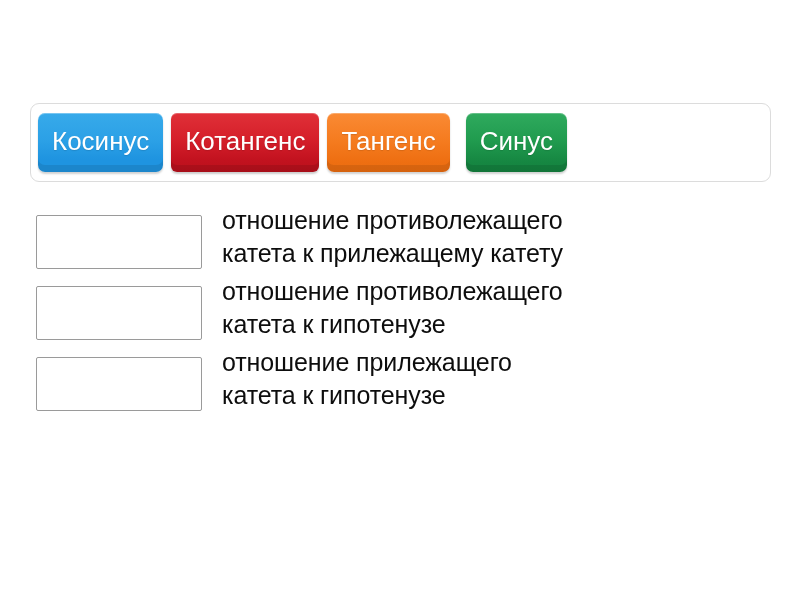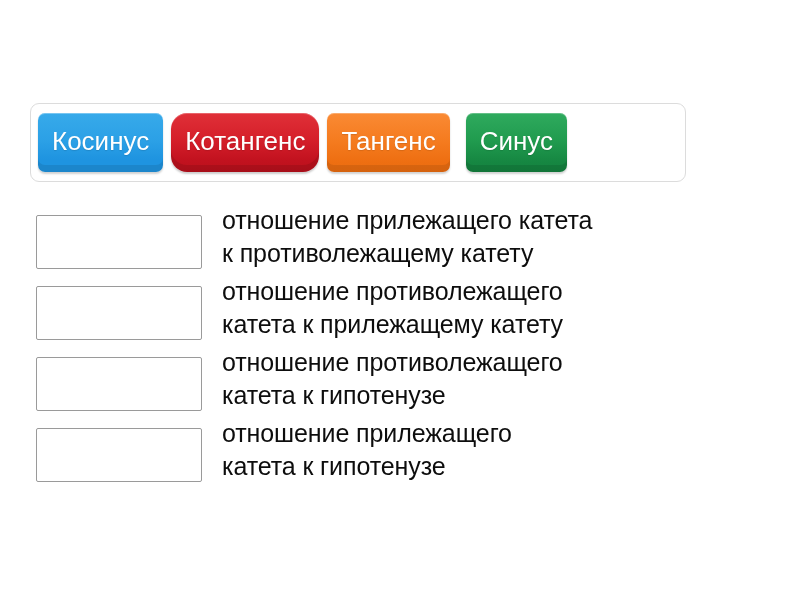--- a/index.html
+++ b/index.html
@@ -14,21 +14,21 @@
     overflow: hidden;
     font-family: "Liberation Sans", "DejaVu Sans", sans-serif;
     -webkit-font-smoothing: antialiased;
   }
 
   
   #tile-bank {
     position: absolute;
     left: 30px;
     top: 103px;
-    width: 656px;
+    width: 741px;
     height: 79px;
     box-sizing: border-box;
     background: #ffffff;
     border: 1px solid #dcdcdc;
     border-radius: 9px;
     display: flex;
     align-items: center;
     padding: 0 7px;
     gap: 8px;
   }
@@ -57,21 +57,21 @@
   .tile > span { pointer-events: none; display: block; line-height: 1; padding-bottom: 3px; }
 
   .tile-blue {
     background: linear-gradient(180deg, #37aaea 0%, #2ba0e6 48%, #1f94e0 78%, #1f94e0 100%);
     box-shadow: inset 0 1px 0 rgba(255,255,255,0.32),
                 inset 0 -7px 0 rgba(0,0,0,0.09),
                 0 2px 2px rgba(0,0,0,0.18);
   }
   .tile-red {
     background: linear-gradient(180deg, #e03038 0%, #d51f2a 45%, #c2121f 80%, #bb101c 100%);
-    border-radius: 16px;
+    border-radius: 6px;
     box-shadow: inset 0 1px 0 rgba(255,255,255,0.25),
                 inset 0 -7px 0 rgba(0,0,0,0.10),
                 0 2px 2px rgba(0,0,0,0.20);
     text-align: right;
   }
   .tile-orange {
     background: linear-gradient(180deg, #fa8a34 0%, #f57c20 45%, #ee6f12 82%, #eb6c10 100%);
     box-shadow: inset 0 1px 0 rgba(255,255,255,0.28),
                 inset 0 -7px 0 rgba(0,0,0,0.09),
                 0 2px 2px rgba(0,0,0,0.18);
@@ -133,25 +133,20 @@
   <button class="tile tile-orange">
     <span>Тангенс</span>
   </button>
   <button class="tile tile-green">
     <span>Синус</span>
   </button>
 </div>
 
 <div id="rows">
 
-  <div class="row">
-    <div class="dropzone"></div>
-    <div class="definition">отношение прилежащего катета
-к противолежащему катету</div>
-  </div>
 
   <div class="row">
     <div class="dropzone"></div>
     <div class="definition">отношение противолежащего
 катета к прилежащему катету</div>
   </div>
 
   <div class="row">
     <div class="dropzone"></div>
     <div class="definition">отношение противолежащего

